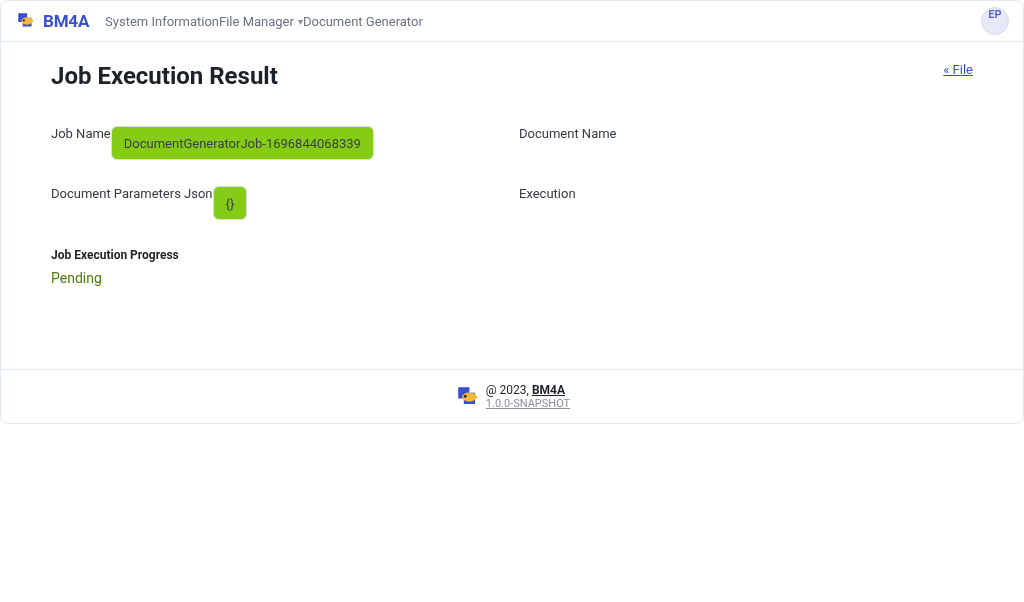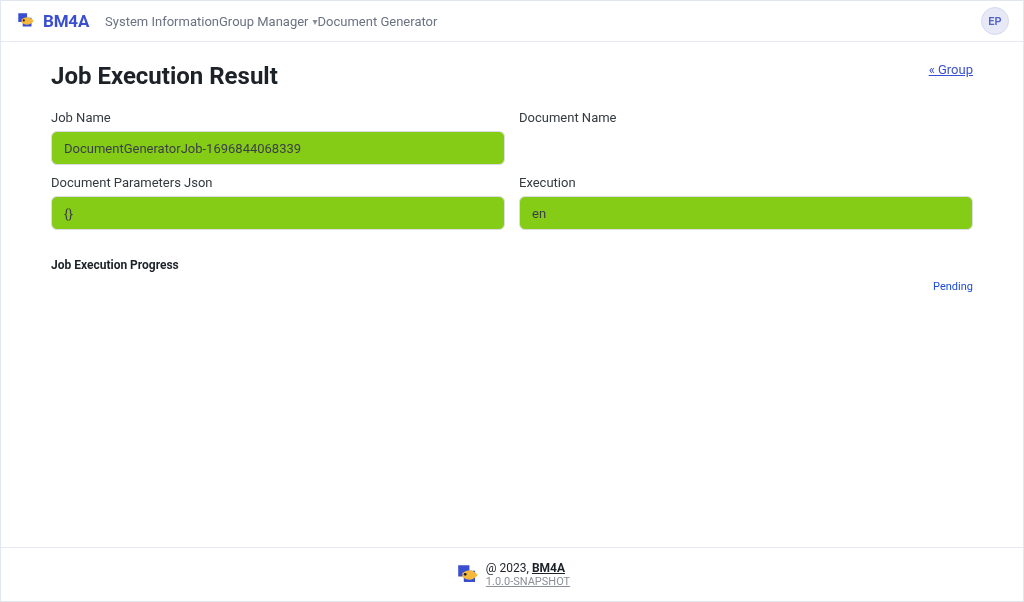--- a/index.html
+++ b/index.html
@@ -6,23 +6,23 @@
   html, body {
     width: 1024px;
     height: 602px;
     font-family: -apple-system, BlinkMacSystemFont, "Segoe UI", Roboto, "Helvetica Neue", Arial, sans-serif;
     background: #ffffff;
     color: #212529;
     overflow: hidden;
   }
   .app-frame {
     width: 1024px;
-    height: 602px;
+    height: 424px;
     border: 1px solid #e2e6ef;
-    border-radius: 0;
+    border-radius: 8px;
     display: flex;
     flex-direction: column;
     overflow: hidden;
   }
   
   .navbar {
     height: 41px;
     border-bottom: 1px solid #e6e9f2;
     display: flex;
     align-items: center;
@@ -60,21 +60,20 @@
   .avatar {
     width: 28px;
     height: 28px;
     border-radius: 50%;
     background: #e7eaf6;
     border: 1px solid #d5daf0;
     color: #5463c7;
     font-size: 11px;
     font-weight: 600;
     display: flex;
-    align-items: center;
     justify-content: center;
     cursor: pointer;
   }
 
   
   .content {
     flex: 1;
     padding: 20px 50px 0 50px;
     overflow: auto;
   }
@@ -96,21 +95,22 @@
     cursor: pointer;
   }
 
   .grid {
     display: grid;
     grid-template-columns: 1fr 1fr;
     gap: 10px 14px;
   }
   .field {
     display: flex;
-    flex-direction: column;
+    flex-direction: row;
+    margin-top: 16px;
   }
   .field.span1 { grid-column: span 1; }
   .field-label {
     font-size: 13px;
     color: #343a40;
     margin-bottom: 6px;
   }
   .field-input {
     background: #84cc16;
     border: 1px solid #dcdde1;
@@ -125,23 +125,22 @@
   }
 
   .section-subtitle {
     font-size: 12px;
     font-weight: 700;
     color: #1d2228;
     margin-top: 28px;
     margin-bottom: 8px;
   }
   .progress-text {
-    font-size: 11px;
-    color: #1d4ed8;
-    text-align: right;
+    font-size: 14px;
+    color: #4d7c0f;
   }
 
   
   .footer {
     border-top: 1px solid #e6e9f2;
     height: 54px;
     display: flex;
     align-items: center;
     justify-content: center;
     gap: 4px;
@@ -179,52 +178,51 @@
           <path d="M6 6 L22 6 L22 14 L30 14 L30 30 L14 30 L14 22 L6 22 Z" fill="#3a4fcf"></path>
           <path d="M12 17 Q24 8 34 20 Q24 32 12 23 Z" fill="#f6b93b"></path>
           <circle cx="16" cy="19" r="2" fill="#1d2228"></circle>
         </svg>
       </span>
       <span class="brand-text">BM4A</span>
     </a>
     <div class="nav-links">
       <span class="nav-link">System Information</span>
       <span class="nav-link">
-        <span>Group Manager</span>
+        <span>File Manager</span>
         <span class="chevron-down">▾</span>
       </span>
       <span class="nav-link">Document Generator</span>
     </div>
     <div class="spacer"></div>
     <div class="avatar">
       <span>EP</span>
     </div>
   </div>
 
   <div class="content">
     <div class="page-header-row">
       <h1 class="page-title">Job Execution Result</h1>
-      <a class="back-link">« Group</a>
+      <a class="back-link">« File</a>
     </div>
 
     <div class="grid">
       <div class="field span1">
         <span class="field-label">Job Name</span>
         <div class="field-input">DocumentGeneratorJob-1696844068339</div>
       </div>
       <div class="field span1">
         <span class="field-label">Document Name</span>
       </div>
       <div class="field span1">
         <span class="field-label">Document Parameters Json</span>
         <div class="field-input">{}</div>
       </div>
       <div class="field span1">
         <span class="field-label">Execution</span>
-        <div class="field-input">en</div>
       </div>
     </div>
 
     <h2 class="section-subtitle">Job Execution Progress</h2>
     <div class="progress-text">Pending</div>
   </div>
 
   <div class="footer">
     <span class="footer-logo">
       <svg width="28" height="28" viewBox="0 0 40 40">

